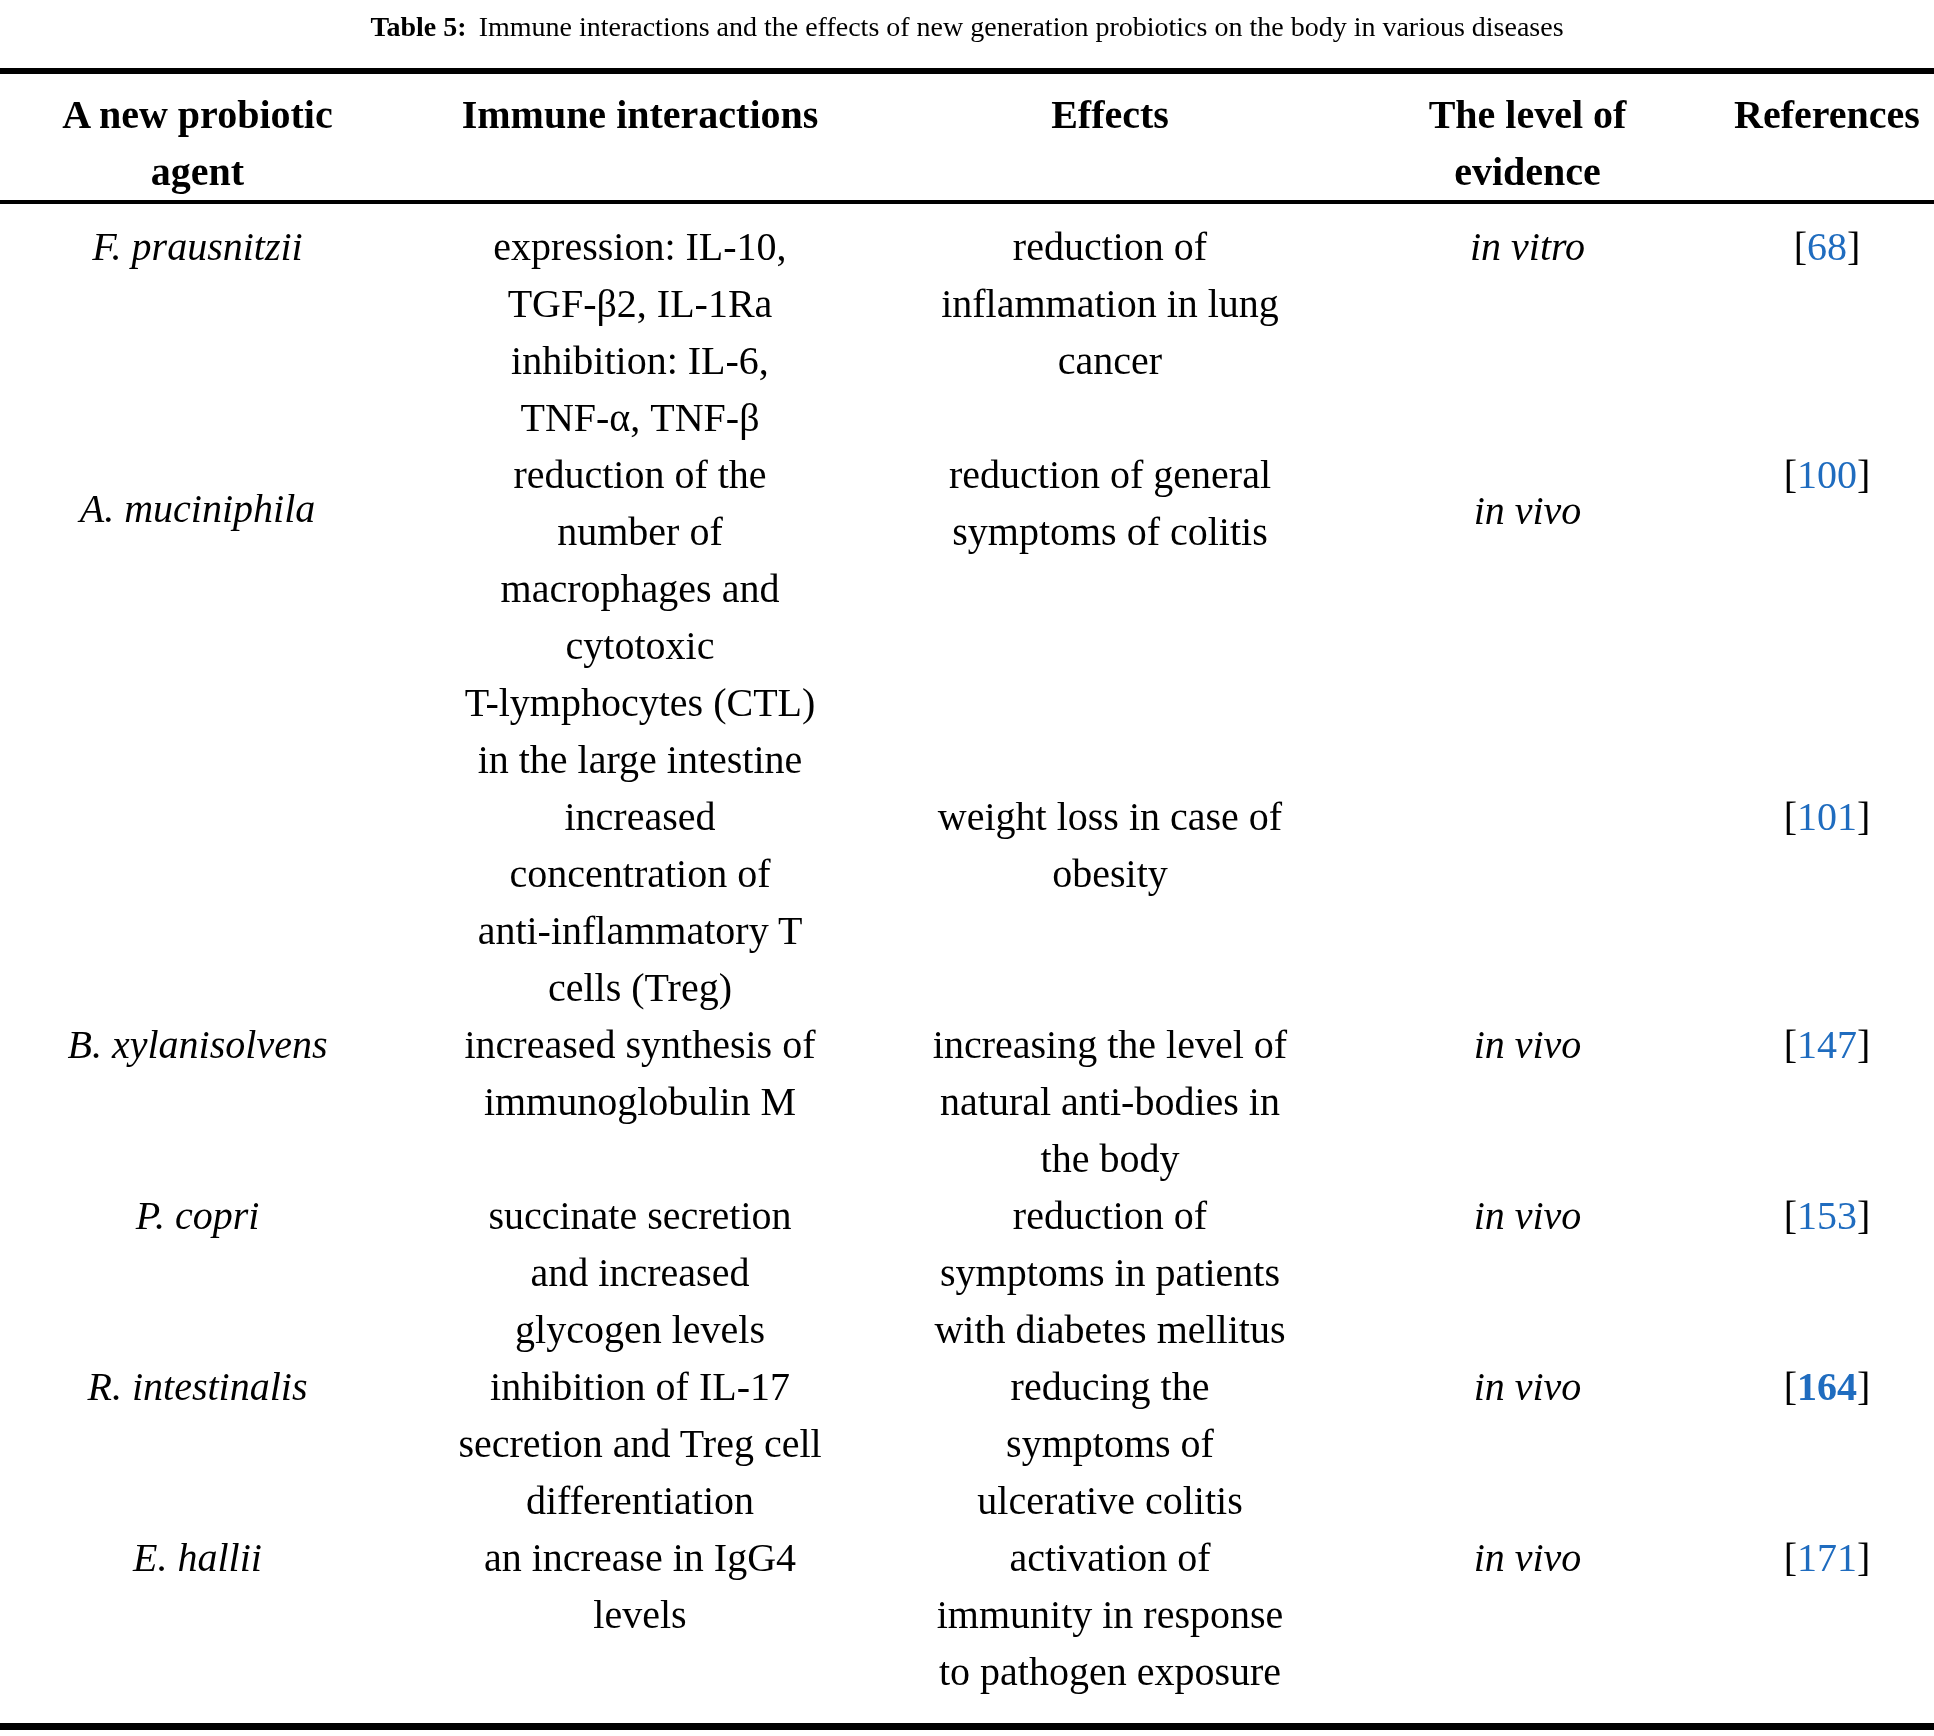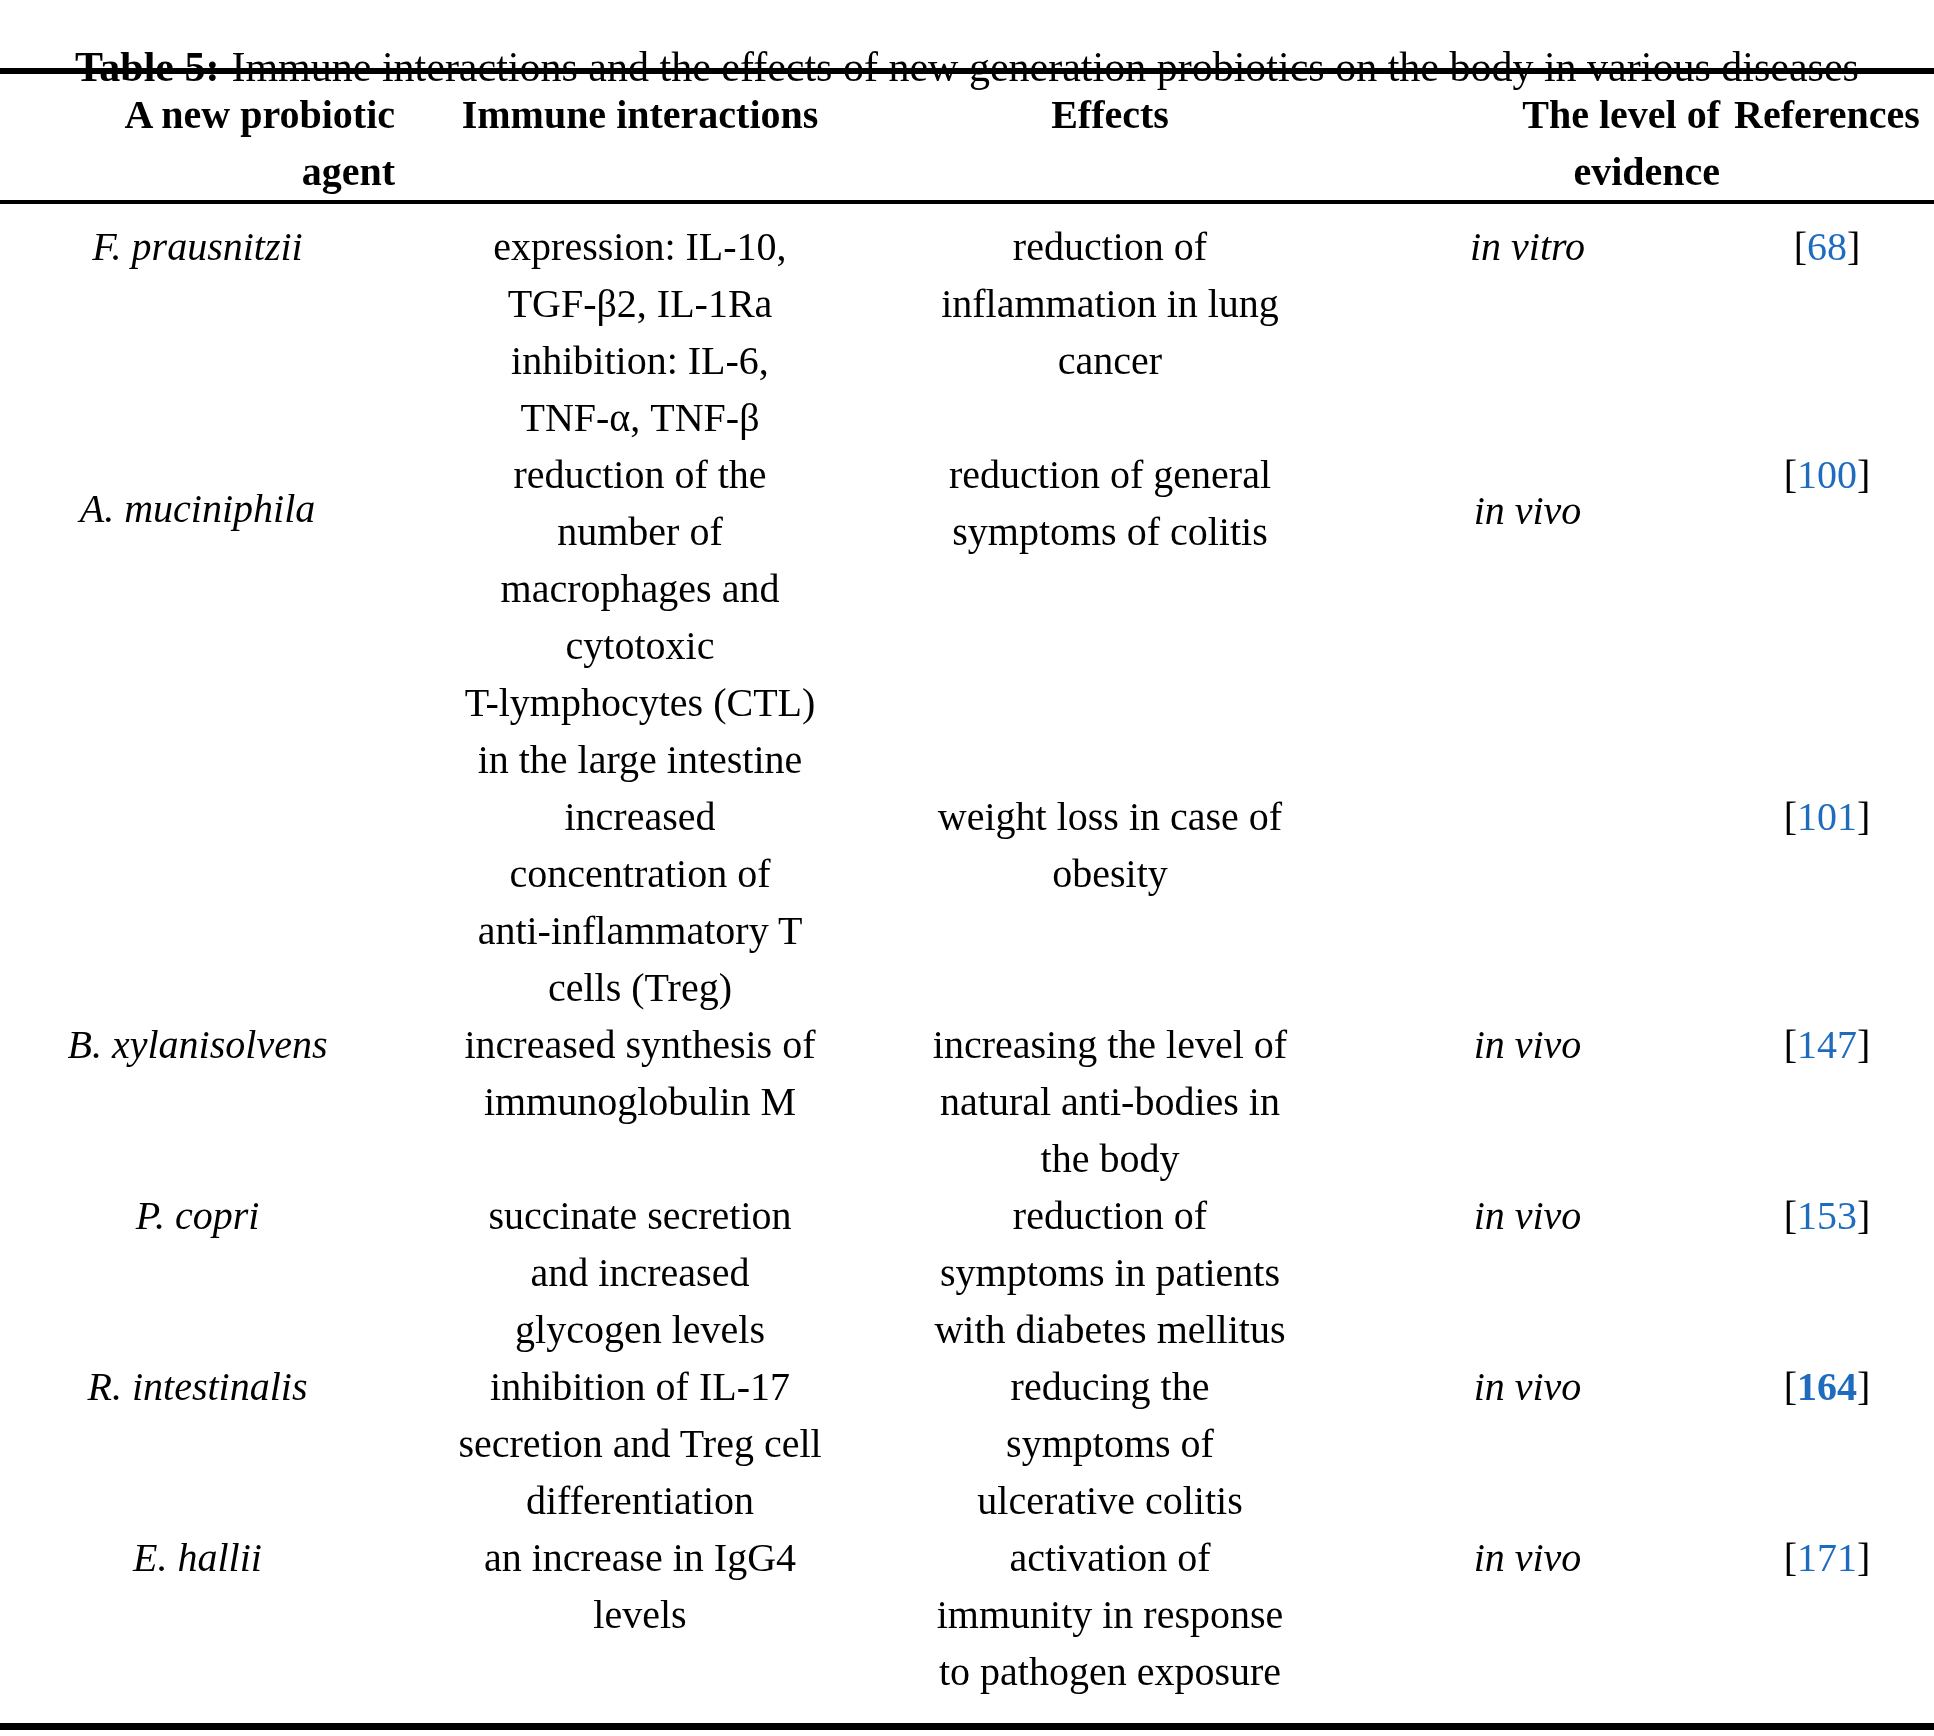--- a/index.html
+++ b/index.html
@@ -10,24 +10,23 @@
     background:#ffffff;
     color:#000000;
     font-family:"Liberation Serif","DejaVu Serif",serif;
     overflow:hidden;
   }
   .caption{
     position:absolute;
     top:2px; left:0;
     width:100%;
     text-align:center;
-    font-size:42px;
+    font-size:28px;
     line-height:50px;
     white-space:nowrap;
-    margin-top:40px;
   }
   .caption-label{font-weight:700; margin-right:12px;}
   .rule{position:absolute;left:0;width:100%;background:#000000;}
   .rule-top{top:68px;height:6px;}
   .rule-mid{top:200px;height:4px;}
   .rule-bottom{top:1723px;height:7px;}
   .grid-row{
     display:grid;
     grid-template-columns:395px 490px 450px 385px 214px;
   }
@@ -42,21 +41,21 @@
     position:absolute;
     top:218px; left:0; width:1934px;
   }
   .cell{
     text-align:center;
     font-size:40px;
     line-height:57px;
     white-space:pre-line;
   }
   .cell-agent,.cell-level{font-style:italic;}
-  .thead .cell-agent,.thead .cell-level{font-style:normal;text-align:right;}
+  .thead .cell-agent,.thead .cell-level{font-style:normal;}
   
   .row-2 .cell-agent{padding-top:34px;}
   .row-2 .cell-level{padding-top:36px;}
   .cell-reference{white-space:nowrap;}
 </style>
 </head>
 <body>
 
 <div class="page">
 

